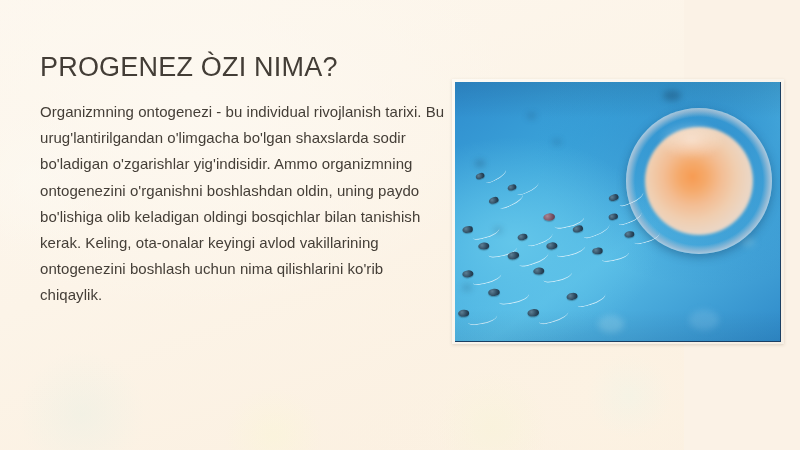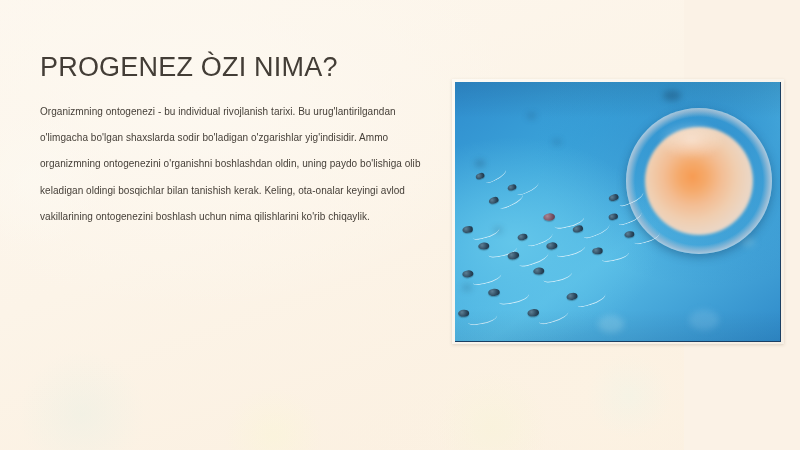--- a/index.html
+++ b/index.html
@@ -51,21 +51,21 @@
     font-size: 27px;
     font-weight: 400;
     letter-spacing: 0.2px;
     color: #433d36;
     margin: 0 0 16px 0;
     line-height: 1.15;
     white-space: nowrap;
   }
 
   #body-text {
-    font-size: 10px;
+    font-size: 15px;
     line-height: 26.2px;
     color: #443e37;
     margin: 0;
     letter-spacing: 0.05px;
     text-align: left;
   }
 
   
   #figure {
     position: absolute;

